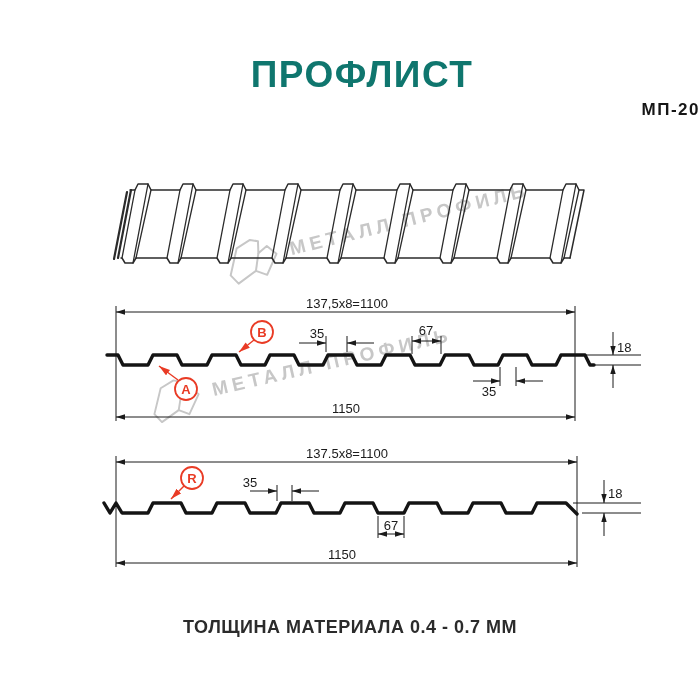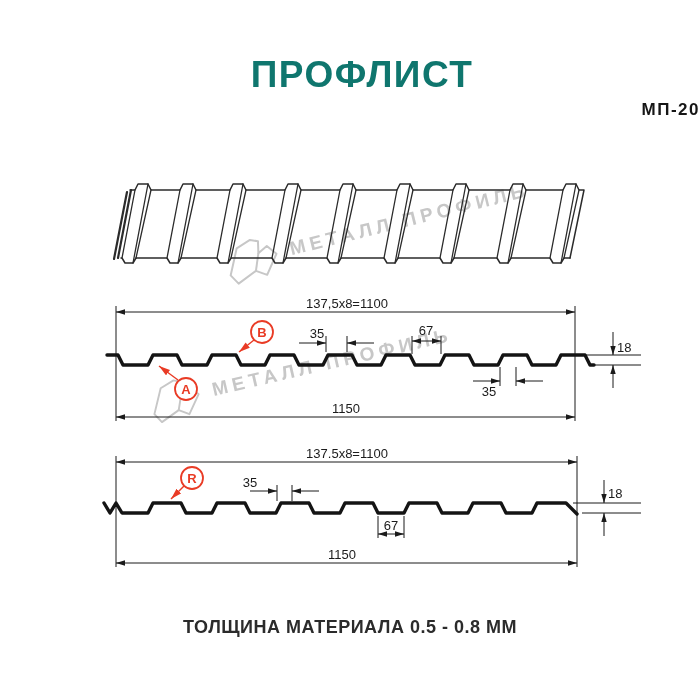--- a/index.html
+++ b/index.html
@@ -144,13 +144,13 @@
     <text x="342" y="559" text-anchor="middle">1150</text>
 
     <g>
       <line x1="184" y1="486" x2="171" y2="499" stroke="#e93b25" stroke-width="1.4" marker-end="url(#arr)"></line>
       <circle cx="192" cy="478" r="11" fill="#ffffff" stroke="#e93b25" stroke-width="1.8"></circle>
       <text class="red" x="192" y="483" text-anchor="middle">R</text>
     </g>
   </g>
 </svg>
 
-<div class="footer-note">ТОЛЩИНА МАТЕРИАЛА 0.5 - 0.8 ММ</div>
+<div class="footer-note">ТОЛЩИНА МАТЕРИАЛА 0.4 - 0.7 ММ</div>
 
 </body></html>

